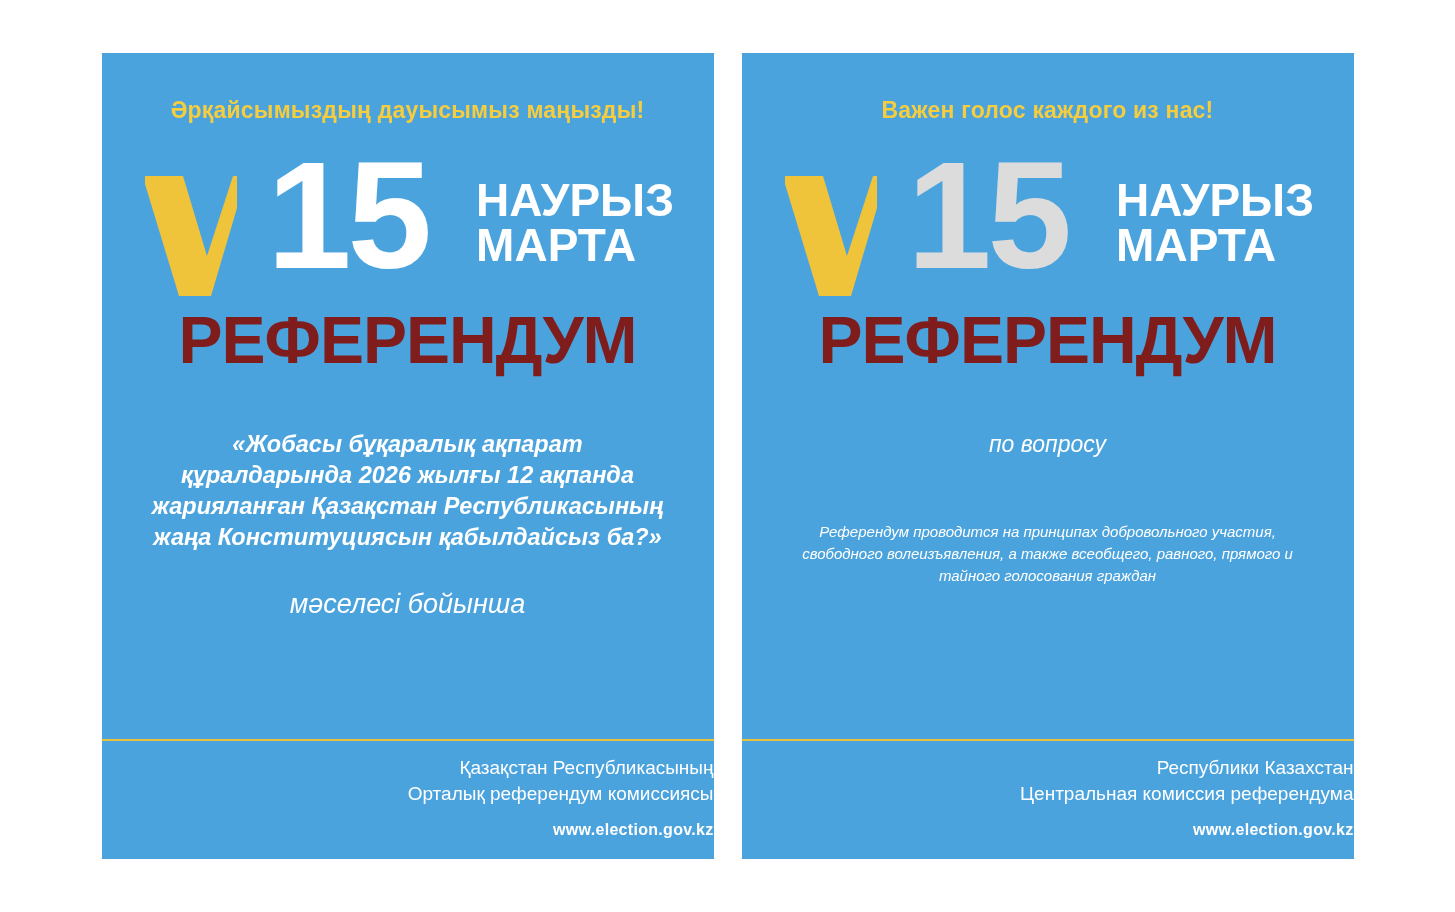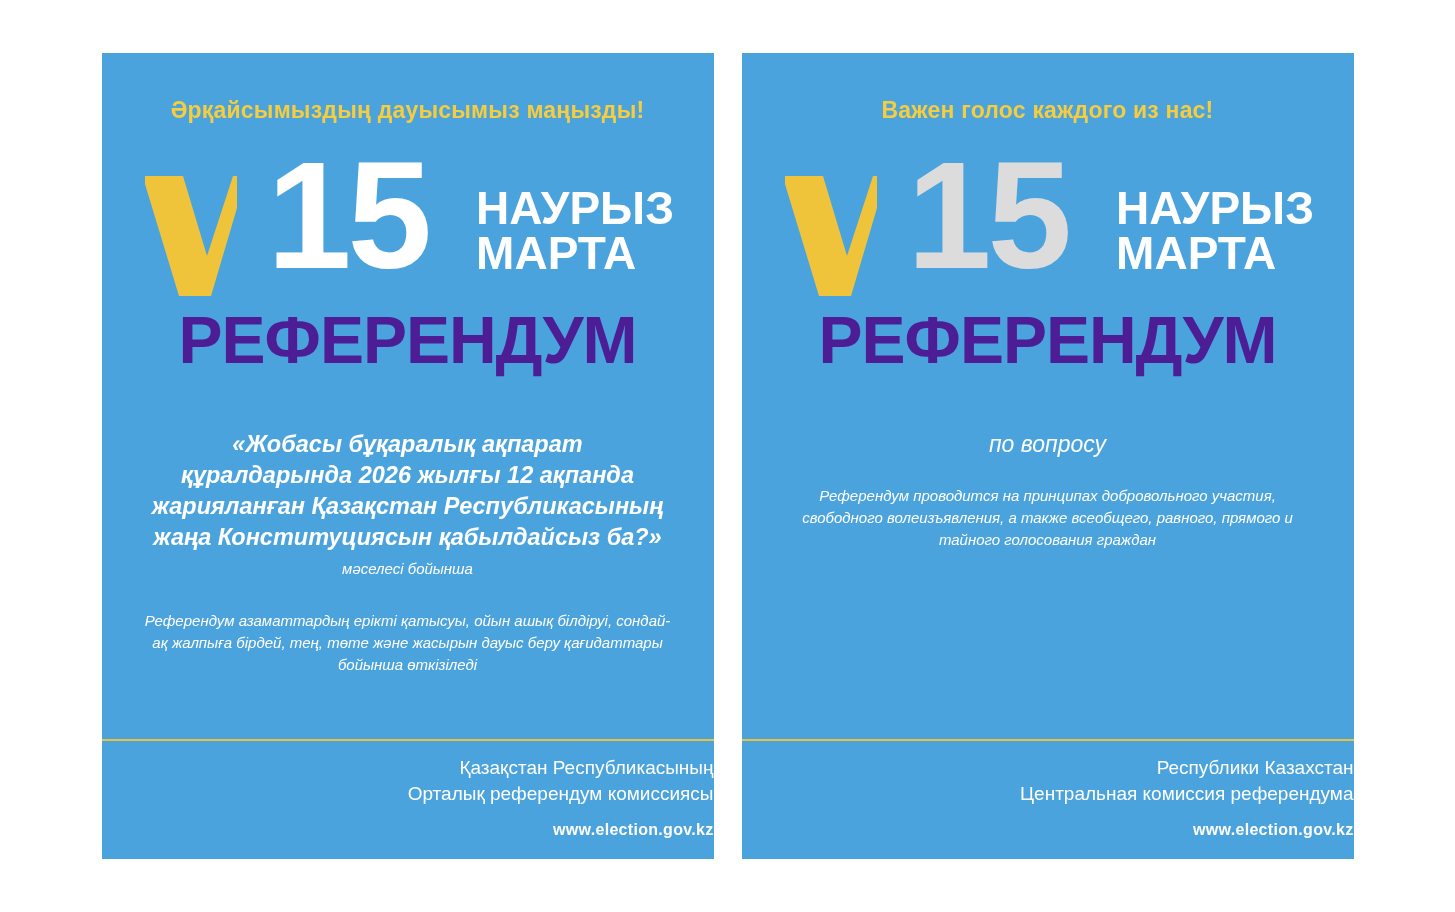--- a/index.html
+++ b/index.html
@@ -61,29 +61,29 @@
     font-size: 152px;
     line-height: 130px;
     font-weight: bold;
     color: #ffffff;
     letter-spacing: -4px;
     margin-top: 4px;
   }
   .bignum.grey { color: #dcdcdc; }
   .months {
     margin-left: 12px;
-    margin-top: 40px;
+    margin-top: 32px;
     color: #ffffff;
     font-weight: bold;
     font-size: 46px;
     line-height: 45px;
     text-align: left;
   }
   .referendum {
-    color: #4c1d95;
+    color: #7f1d1d;
     font-weight: bold;
     font-size: 66px;
     line-height: 66px;
     letter-spacing: -1px;
     margin-top: 6px;
     text-align: center;
     white-space: nowrap;
   }
 
   
@@ -98,23 +98,24 @@
     font-size: 23px;
     font-weight: normal;
     line-height: 30px;
   }
   .question {
     font-size: 23.5px;
     font-weight: bold;
     line-height: 31px;
   }
   .postline {
-    font-size: 15px;
+    font-size: 27px;
     font-weight: normal;
     line-height: 31px;
+    margin-top: 36px;
   }
 
   
   .note {
     margin-top: 26px;
     width: 530px;
     text-align: center;
     color: #ffffff;
     font-size: 15px;
     font-style: italic;
@@ -168,21 +169,20 @@
     </div>
 
     <div class="referendum">РЕФЕРЕНДУМ</div>
 
     <div class="question-zone">
       <div class="preline"></div>
       <div class="question">«Жобасы бұқаралық ақпарат құралдарында 2026 жылғы 12 ақпанда жарияланған Қазақстан Республикасының жаңа Конституциясын қабылдайсыз ба?»</div>
       <div class="postline">мәселесі бойынша</div>
     </div>
 
-    <div class="note">Референдум азаматтардың ерікті қатысуы, ойын ашық білдіруі, сондай-ақ жалпыға бірдей, тең, төте және жасырын дауыс беру қағидаттары бойынша өткізіледі</div>
 
     <div class="spacer"></div>
     <div class="divider"></div>
     <div class="footer">
       <div class="org">Қазақстан Республикасының</div>
       <div class="org">Орталық референдум комиссиясы</div>
       <div class="site">www.election.gov.kz</div>
     </div>
   </div>
 

